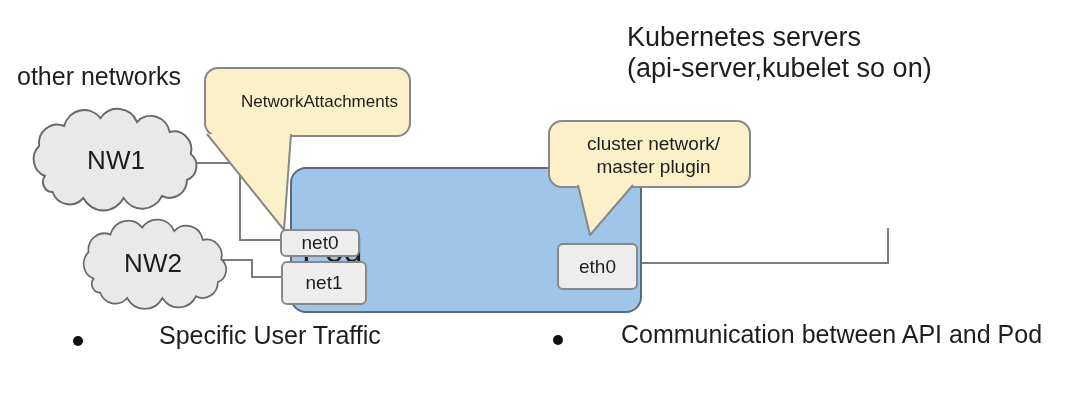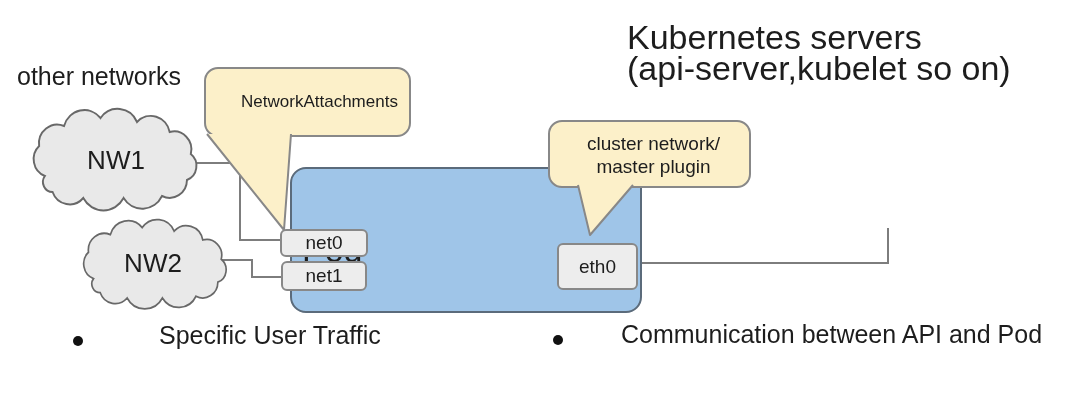--- a/index.html
+++ b/index.html
@@ -24,41 +24,41 @@
   }
   .pod-label { left:302px; top:203px; font-size:34px;margin-top:28px; }
 
   
   .iface {
     box-sizing:border-box; background:var(--box-fill,#ededed);
     border:2px solid var(--box-border,#888888); border-radius:6px;
     display:flex; align-items:center; justify-content:center;
     font-size:19px; color:var(--text,#1d1d1d);
   }
-  .iface-net0 { left:280px; top:229px; width:88px; height:28px; }
-  .iface-net1 { left:281px; top:261px; width:86px; height:30px; }
+  .iface-net0 { left:280px; top:229px; width:80px; height:28px; }
+  .iface-net1 { left:281px; top:261px; width:86px; height:44px; }
   .iface-eth0 { left:557px; top:243px; width:81px; height:47px; }
 
   
   .callout {
     box-sizing:border-box; background:var(--callout-fill,#fcf0c9);
     border:2px solid var(--callout-border,#888888); border-radius:14px;
   }
   .callout-na {
     left:204px; top:67px; width:207px; height:70px;
     display:flex; align-items:center; justify-content:center; font-size:17px;padding-left:24px;
   }
   .callout-cn {
     left:548px; top:120px; width:203px; height:68px;
     font-size:19px; line-height:23px; padding:10px 6px 0 14px;text-align:center;
   }
 
   
   .other-networks { left:17px; top:62px; font-size:25px; }
-  .k8s-heading { left:627px; top:22px; font-size:34px; line-height:31px; }
+  .k8s-heading { left:627px; top:22px; font-size:27px; line-height:31px; }
   .cloud-label { font-size:26px; text-align:center; }
   .nw1-label { left:55px; top:145px; width:122px; }
   .nw2-label { left:94px; top:248px; width:118px; }
 
   
   .bullets { font-size:25px; }
   .bullets-left  { left:73px;  top:320px; }
   .bullets-right { left:553px; top:319px; }
   .bullet-row { display:flex; align-items:center; height:31px;gap:21px; }
   .dot { width:10px; height:10px; border-radius:50%; background:var(--bullet,#111111); margin-top:10px; flex:0 0 auto; }

